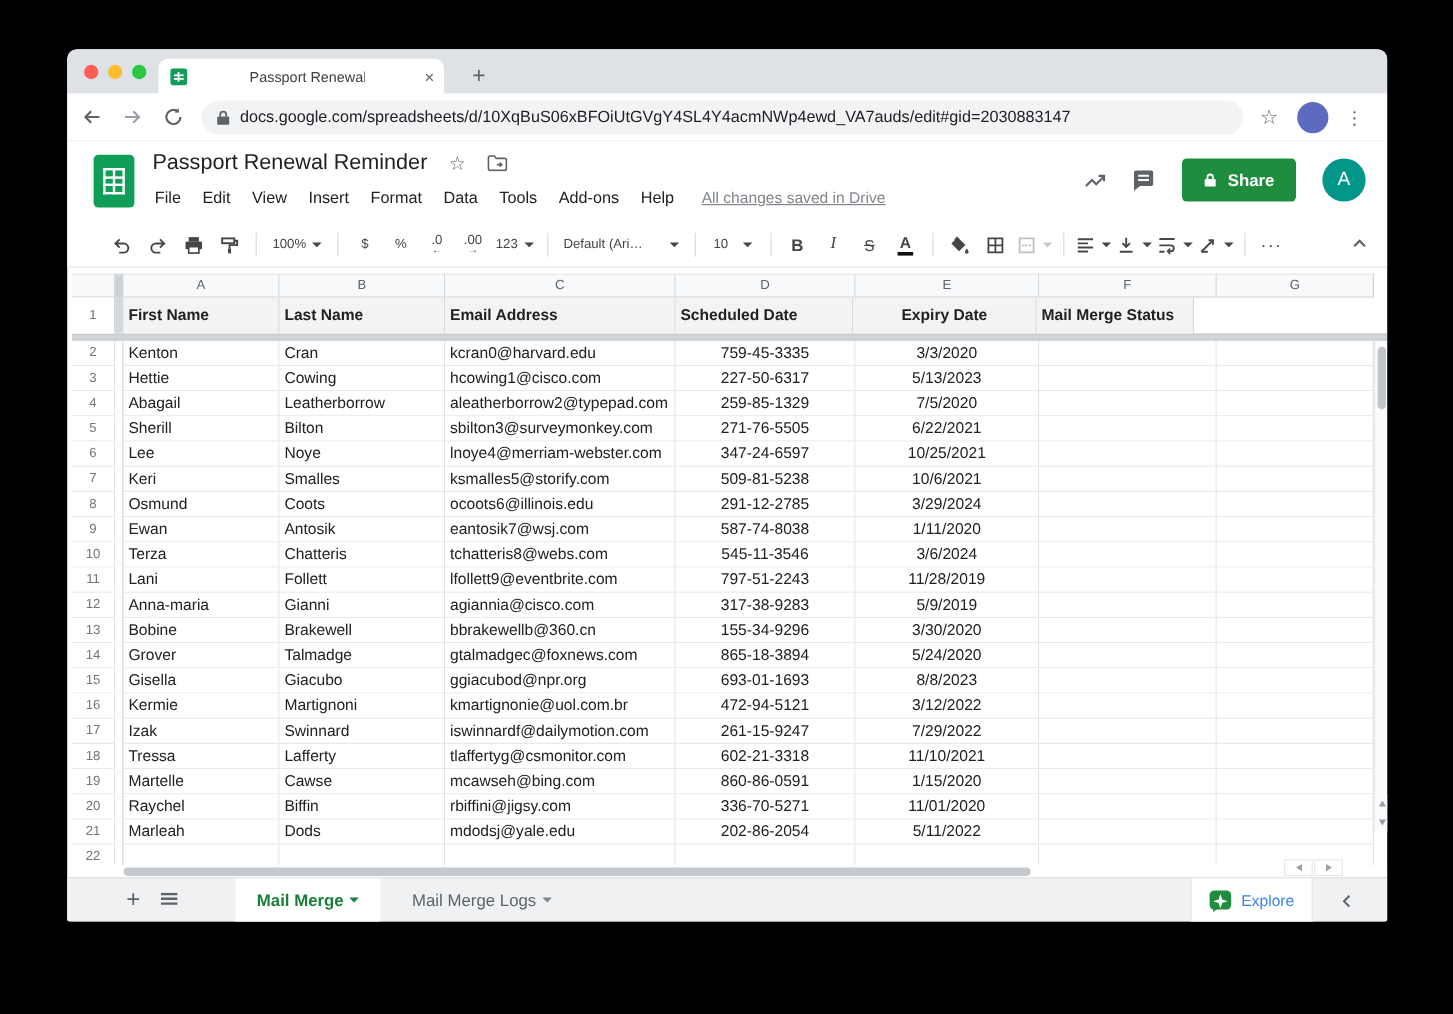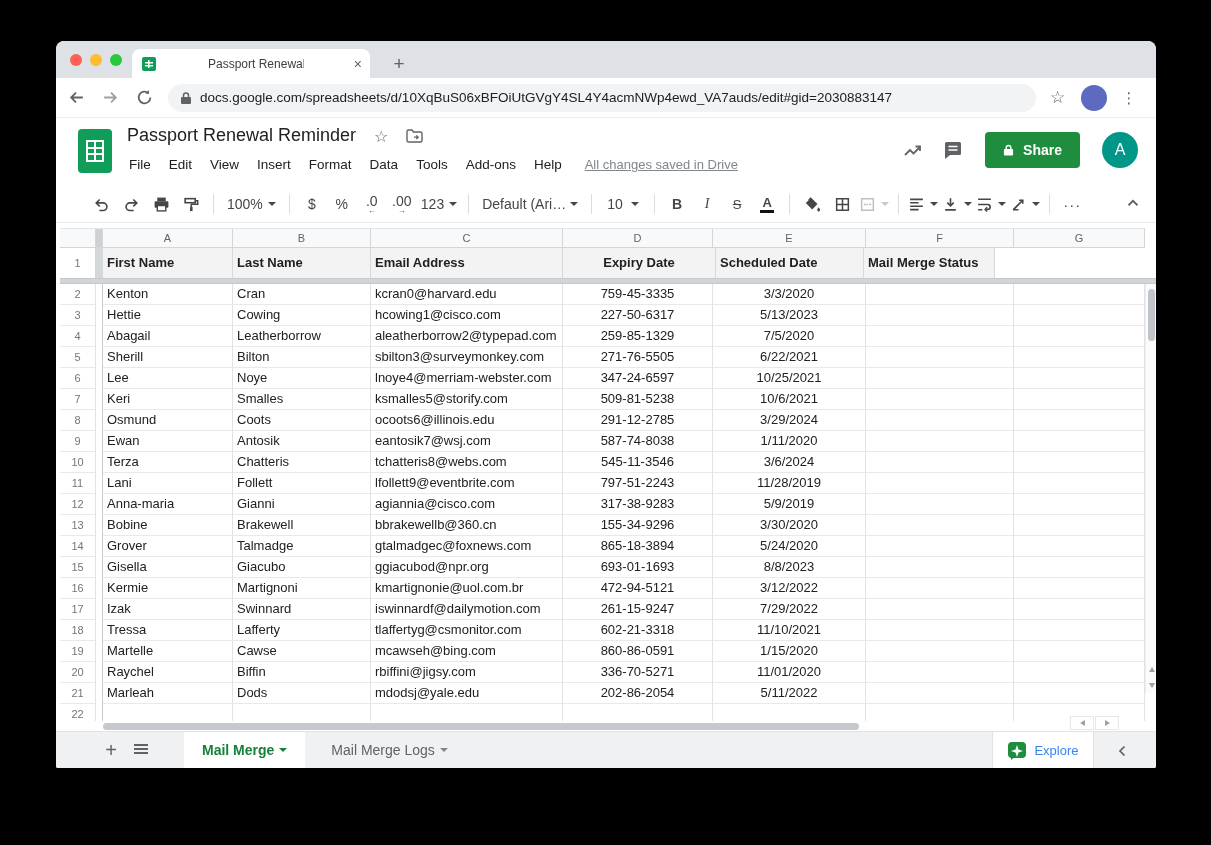--- a/index.html
+++ b/index.html
@@ -50,21 +50,21 @@
   .head-right { position:absolute; right:18px; top:14px; display:flex; align-items:center; }
   .hr-ic { width:40px; height:36px; display:flex; align-items:center; justify-content:center; }
   .share-btn { height:36px; background:#1e8e3e; border-radius:4px; display:flex; align-items:center; padding:0 18px; margin-left:12px; }
   .share-label { color:#fff; font-size:14px; font-weight:700; margin-left:9px; }
   .avatar { width:36px; height:36px; border-radius:50%; background:#009688; color:#fff; font-size:16px; display:flex; align-items:center; justify-content:center; margin-left:22px; }
 
   
   .toolbar { position:absolute; left:0; top:145px; width:100%; height:37px; background:#fff; border-bottom:1px solid #e8eaed; display:flex; align-items:center; padding-left:30px; color:#444746; }
   .tbtn { height:26px; min-width:26px; display:flex; align-items:center; justify-content:center; border-radius:3px; margin:0 2px; flex:none; }
   .tsep { width:1px; height:20px; background:#dadce0; margin:0 7px; flex:none; }
-  .ttext { font-size:14px; color:#444746; }
+  .ttext { font-size:11px; color:#444746; }
   .caret { width:0; height:0; border-left:4px solid transparent; border-right:4px solid transparent; border-top:4px solid #444746; margin-left:5px; }
   .caret.dis { border-top-color:#c3c7cb; }
   .fmt-b { font-weight:700; font-size:14px; }
   .fmt-i { font-style:italic; font-family:"Liberation Serif", serif; font-size:14px; }
   .fmt-s { text-decoration:line-through; font-size:13px; }
   .fmt-a { font-weight:700; font-size:13px; line-height:1; border-bottom:3px solid #111; padding:0 2px 1px; }
   .dec-wrap { display:flex; flex-direction:column; align-items:center; line-height:1; }
   .dec-arrow { font-size:8px; color:#444746; margin-top:-1px; }
   .collapse { position:absolute; right:14px; top:8px; }
 
@@ -95,21 +95,21 @@
   .tri-right { width:0;height:0;border-top:3.5px solid transparent;border-bottom:3.5px solid transparent;border-left:5px solid #9aa0a6; }
   .hscroll { position:absolute; left:4px; top:681px; width:1096px; height:9px; background:#fff; }
   .hthumb { position:absolute; left:43px; top:1px; width:756px; height:7px; background:#c5c8cc; border-radius:4px; }
   .hbtn { position:absolute; top:-6px; width:24px; height:14px; background:#fff; border:1px solid #e6e8ea; display:flex; align-items:center; justify-content:center; }
 
   
   .footer { position:absolute; left:0; top:690px; width:100%; height:37px; background:#eff1f3; border-top:1px solid #e0e2e4; display:flex; align-items:center; }
   .f-ic { width:30px; height:30px; display:flex; align-items:center; justify-content:center; color:#5f6368; flex:none; }
   .f-plus { margin-left:40px; font-size:20px; }
   .sheet-tab { height:37px; display:flex; align-items:center; justify-content:center; padding:0 18px; font-size:14px; flex:none; }
-  .sheet-tab.active { background:#fff; color:#188038; font-weight:700; margin-left:28px; }
+  .sheet-tab.active { background:#fff; color:#188038; font-weight:700; margin-left:40px; }
   .sheet-tab.active .caret { border-top-color:#188038; }
   .sheet-tab.inactive { color:#5f6368; font-weight:500; margin-left:8px; }
   .sheet-tab.inactive .caret { border-top-color:#80868b; }
   .explore { position:absolute; right:62px; top:0; height:37px; width:102px; background:#fff; border-left:1px solid #e0e2e4; border-right:1px solid #e0e2e4; display:flex; align-items:center; justify-content:center; }
   .explore-label { color:#3b82f6; font-size:13px; font-weight:500; margin-left:7px; }
   .f-chev { position:absolute; right:18px; top:4px; }
   svg { display:block; }
 </style>
 </head>
 <body>
@@ -344,22 +344,22 @@
       <div class="cell col-e">E</div>
       <div class="cell col-f">F</div>
       <div class="cell col-g">G</div>
     </div>
     <div class="grow r1">
       <div class="cell col-num">1</div>
       <div class="cell col-frz"></div>
       <div class="cell col-a">First Name</div>
       <div class="cell col-b">Last Name</div>
       <div class="cell col-c">Email Address</div>
+      <div class="cell col-f">Scheduled Date</div>
       <div class="cell col-e">Expiry Date</div>
-      <div class="cell col-f">Scheduled Date</div>
       <div class="cell col-g">Mail Merge Status</div>
     </div>
     <div class="freeze-band"></div>
     <div>
         <div class="grow drow">
       <div class="cell col-num">2</div>
       <div class="cell col-frz"></div>
       <div class="cell col-a">Kenton</div>
       <div class="cell col-b">Cran</div>
       <div class="cell col-c">kcran0@harvard.edu</div>

